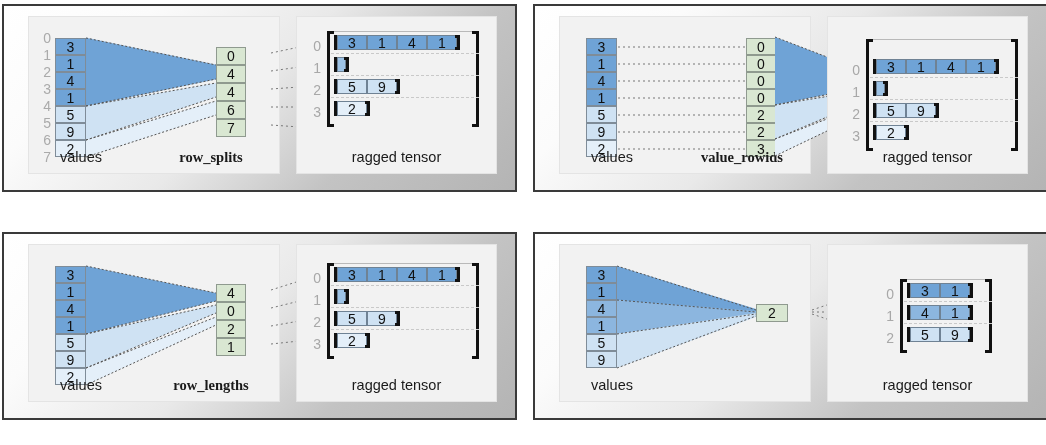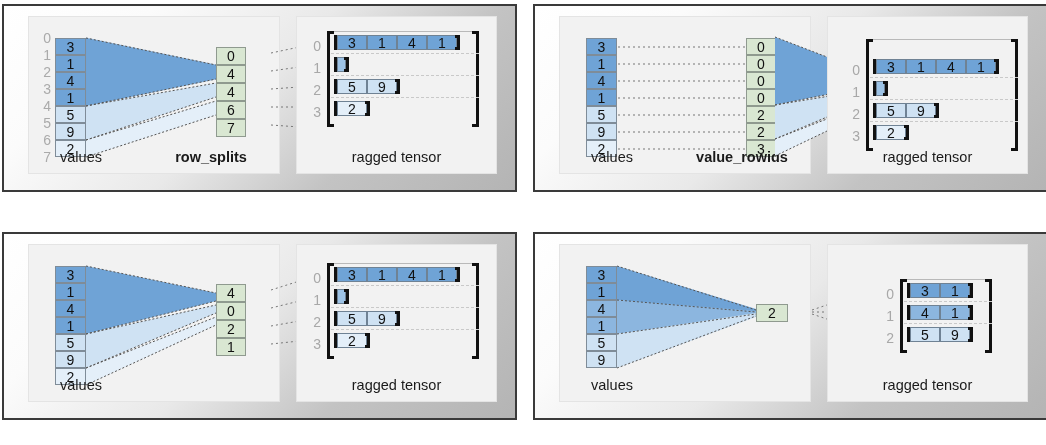--- a/index.html
+++ b/index.html
@@ -36,21 +36,21 @@
     box-sizing:border-box;
   }
   .card.left{left:0;top:0;width:252px;bottom:0;}
   .card.right{left:268px;top:0;right:0;bottom:0;}
 
   .card-label{
     position:absolute;bottom:8px;left:0;right:0;
     text-align:center;color:#1a1a1a;font-size:14.5px;
     line-height:15px;
   }
-  .card-label.bold{font-weight:bold;}
+  .card-label.bold{font-weight:bold;font-family:Liberation Serif, serif;}
 
   
   .values-col{position:absolute;}
   .idx-col{position:absolute;}
   .idx{
     position:absolute;color:#aaaaaa;font-size:14px;line-height:14px;
     text-align:right;width:16px;
   }
   .cell{
     position:absolute;box-sizing:border-box;
@@ -326,20 +326,21 @@
         </div>
 
         <div class="green-col" style="left:187px;top:39px;">
           <div class="gcell" style="top:0px;width:30px;height:18px;">4</div>
           <div class="gcell" style="top:18px;width:30px;height:18px;">0</div>
           <div class="gcell" style="top:36px;width:30px;height:18px;">2</div>
           <div class="gcell" style="top:54px;width:30px;height:18px;">1</div>
         </div>
 
         <div class="card-label" style="left:0;width:104px;text-align:center;">values</div>
+        <div class="card-label bold" style="left:114px;width:136px;text-align:center;">row_lengths</div>
       </div>
 
       <svg class="overlay" width="475" height="175" style="left:0;top:0;">
         <line x1="243" y1="46" x2="300" y2="28" stroke="#777" stroke-width="1" stroke-dasharray="2 3"></line>
         <line x1="243" y1="64" x2="300" y2="50" stroke="#777" stroke-width="1" stroke-dasharray="2 3"></line>
         <line x1="243" y1="82" x2="300" y2="72" stroke="#777" stroke-width="1" stroke-dasharray="2 3"></line>
         <line x1="243" y1="100" x2="300" y2="94" stroke="#777" stroke-width="1" stroke-dasharray="2 3"></line>
       </svg>
 
       <div class="card right">

